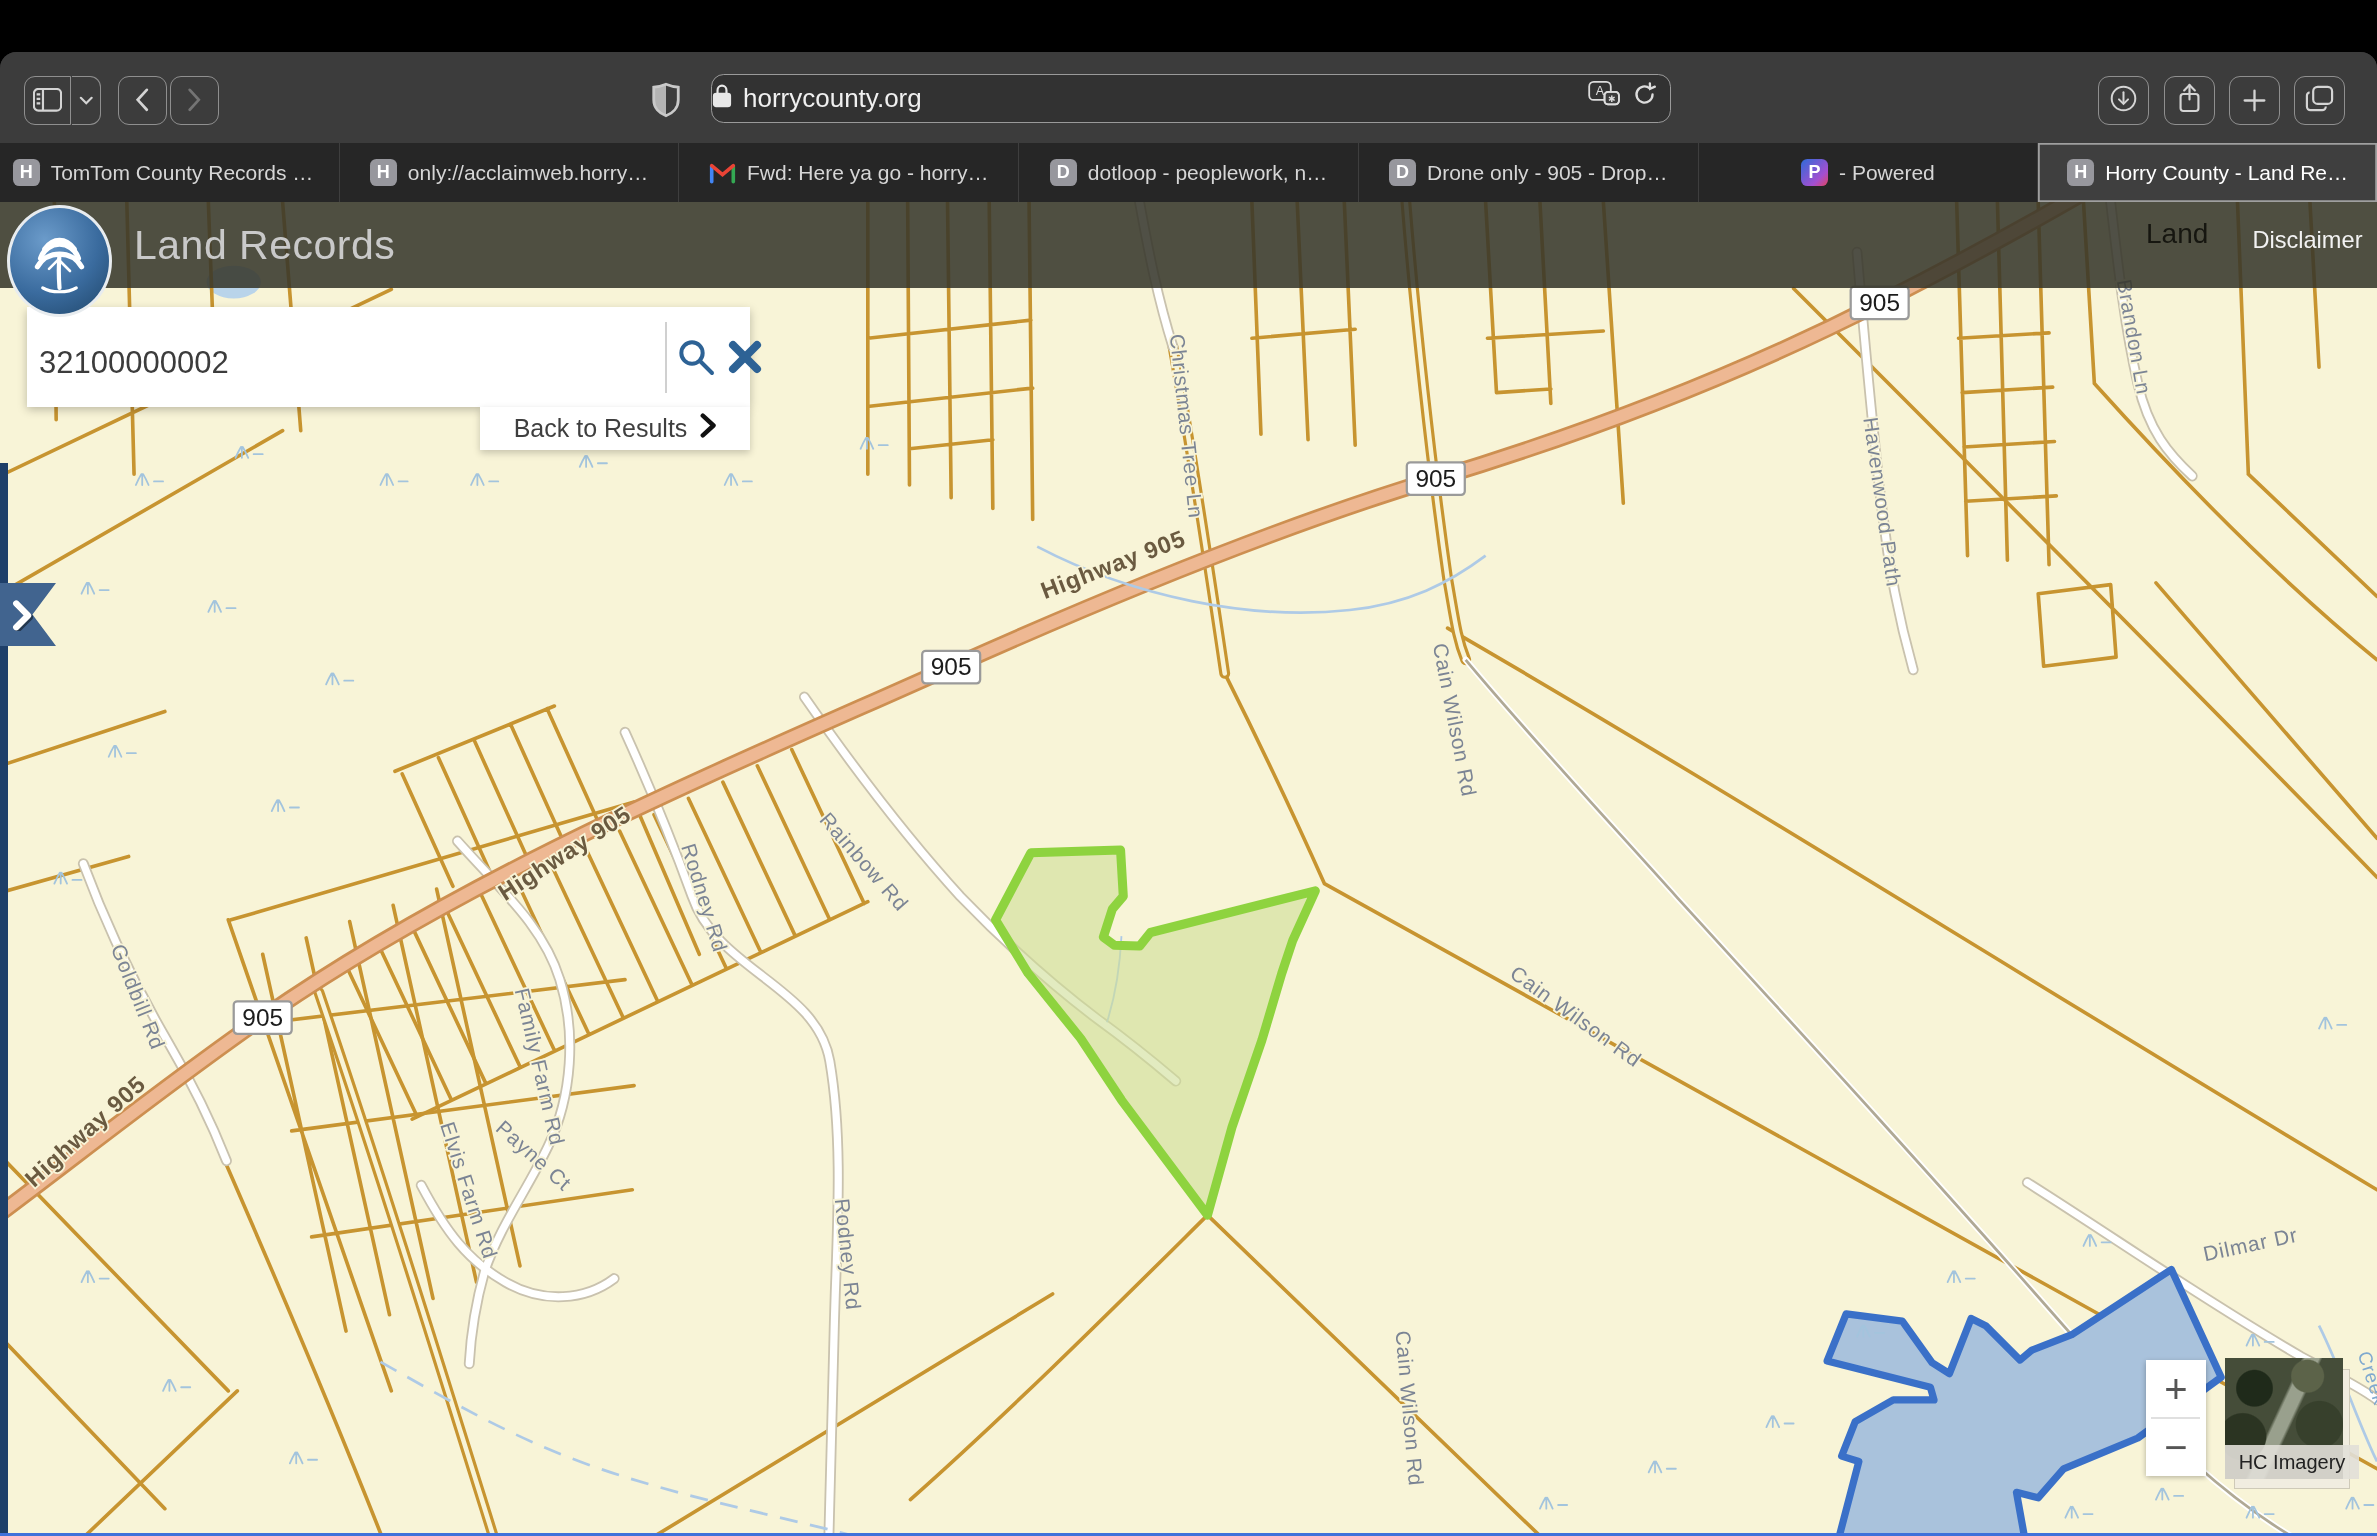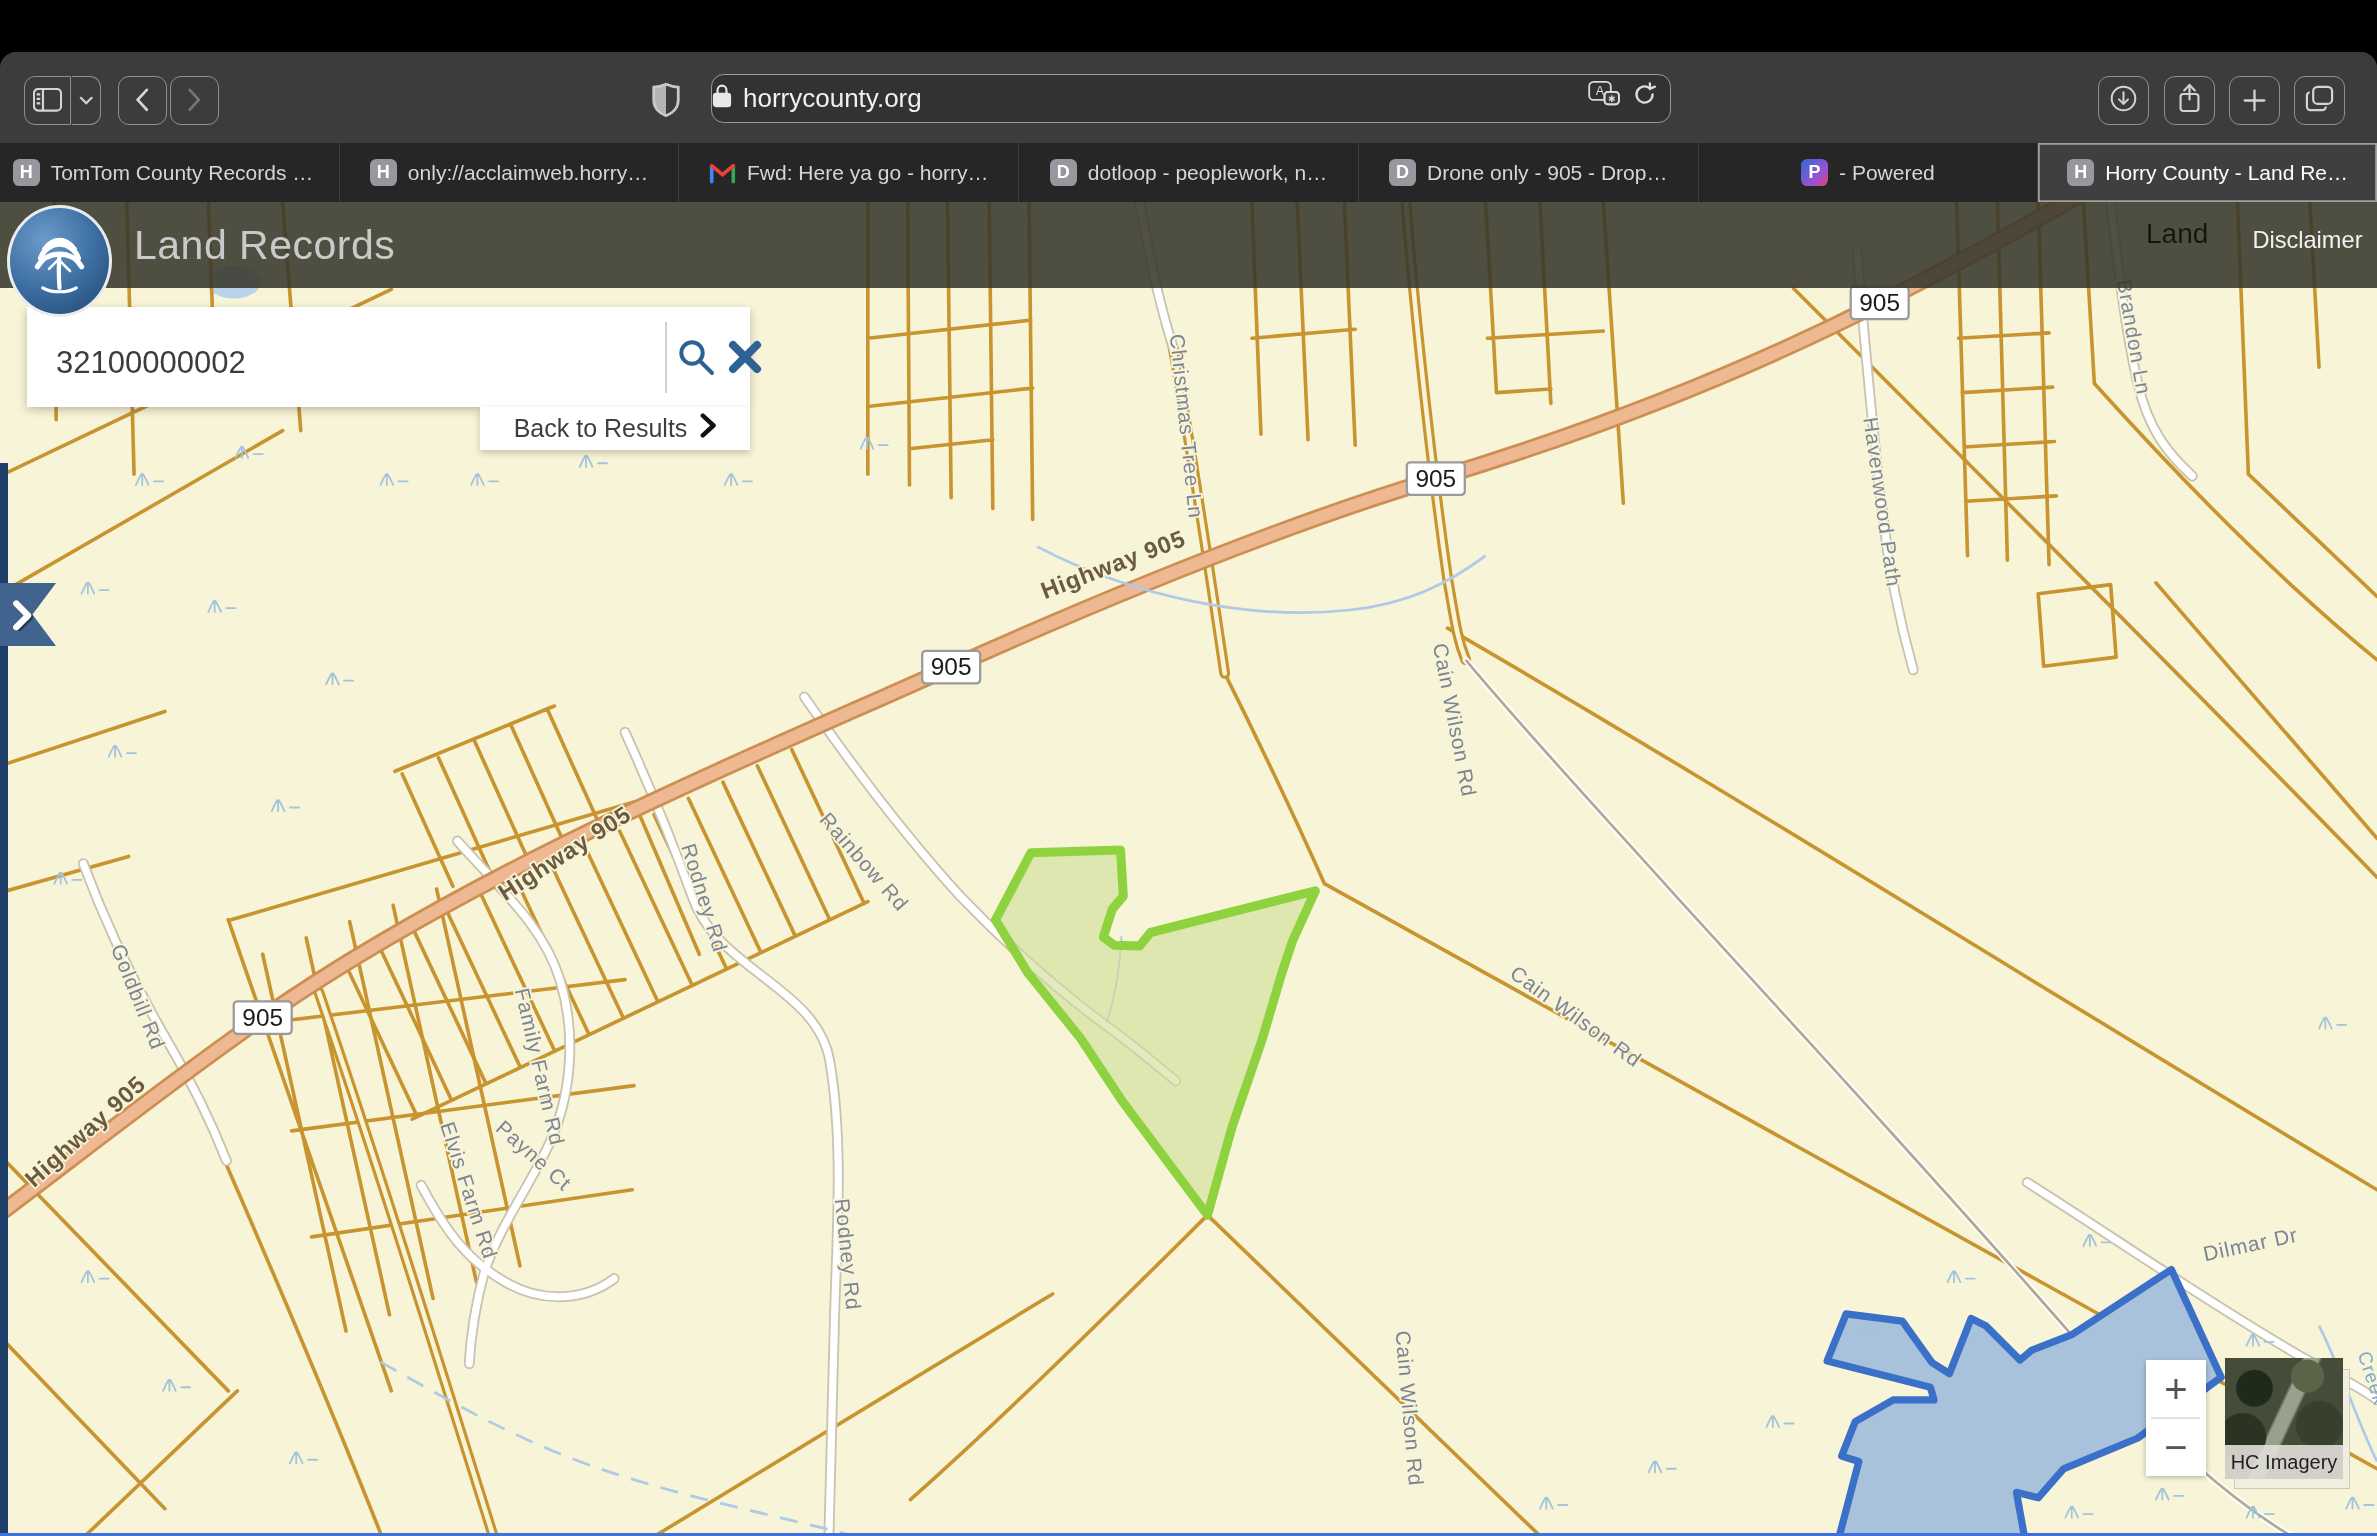--- a/index.html
+++ b/index.html
@@ -56,21 +56,21 @@
           border:3.6px solid #e8ecef; z-index:7; display:flex; align-items:center; justify-content:center; }
   #page-title { position:absolute; left:134px; top:20px; font-size:41px; font-weight:500; color:#c9c9c9;
                 letter-spacing:0.5px; z-index:6; }
   #shell-label { position:absolute; left:2146px; top:16.3px; font-size:28px; color:#0d0d08; opacity:0.85; z-index:6; }
   #disclaimer { position:absolute; right:14.5px; top:25px; font-size:23.6px; color:#f2f2f2; z-index:6; }
 
   
   #search-panel { position:absolute; left:27px; top:105px; width:723px; height:100px; background:#fff;
                   box-shadow:0 2.7px 9px rgba(0,0,0,0.25); z-index:6; }
   #search-input { position:absolute; left:0; top:0; width:625px; height:112px; border:none; outline:none;
-                  font-size:31px; color:#3c3c3c; padding-left:29px; font-family:"Liberation Sans",sans-serif; background:transparent; }
+                  font-size:31px; color:#3c3c3c; padding-left:12px; font-family:"Liberation Sans",sans-serif; background:transparent; }
   #search-divider { position:absolute; left:638px; top:14.5px; width:1.8px; height:71px; background:#d0d0d0; }
   .search-ico { position:absolute; top:30px; width:40px; height:40px; color:#2d6295; cursor:pointer; }
   #search-go { left:649px; } #search-clear { left:698px; }
   #back-panel { position:absolute; left:480px; top:205px; width:270px; height:43px; background:#fff;
                 box-shadow:0 2.7px 7.2px rgba(0,0,0,0.2); z-index:6; display:flex; align-items:center;
                 justify-content:center; gap:12.7px; font-size:25px; color:#3f3f3f; cursor:pointer; }
 
   
   #sidebar-strip { position:absolute; left:0; top:261px; width:8.2px; height:1071px; background:#1e3f69; z-index:6; }
   #sidebar-flag { position:absolute; left:0; top:381px; width:56px; height:63px; background:#41648f; z-index:7;
@@ -86,21 +86,21 @@
   #basemap { position:absolute; left:2225px; top:1156px; width:118px; height:121px; z-index:6; cursor:pointer; }
   #basemap .backing { position:absolute; left:9px; top:11px; width:116px; height:120px; background:#f1ede0;
                       border:0.9px solid #cfcab8; }
   #basemap .thumb { position:absolute; left:0; top:0; width:118px; height:121px; background-color:#454d39;
       background-image:
         radial-gradient(circle at 25% 25%, #1f2a1a 0 14%, transparent 15%),
         radial-gradient(circle at 70% 15%, #5c6349 0 12%, transparent 13%),
         radial-gradient(circle at 15% 65%, #2b3422 0 18%, transparent 19%),
         radial-gradient(circle at 80% 55%, #37402c 0 20%, transparent 21%),
         linear-gradient(115deg, transparent 44%, #99a08d 46% 54%, transparent 56%); }
-  #basemap .band { position:absolute; left:0; bottom:0; width:118px; height:34px;
+  #basemap .band { position:absolute; left:0; bottom:0; width:134px; height:34px;
                    background:rgba(225,223,216,0.9); color:#222; font-size:20px;
                    display:flex; align-items:center; justify-content:center; }
 
   
   #attrib { position:absolute; left:0; top:1306px; width:2377px; height:25px; background:rgba(255,255,255,0.8);
             z-index:6; font-size:20px; color:#333; line-height:25px; }
   #attrib .src { position:absolute; left:5.4px; white-space:nowrap; }
   #attrib .pwr { position:absolute; right:25px; }
   #bluestrip { position:absolute; left:0; top:1331px; width:2377px; height:4.5px; background:#3f71da; z-index:6; }
 

